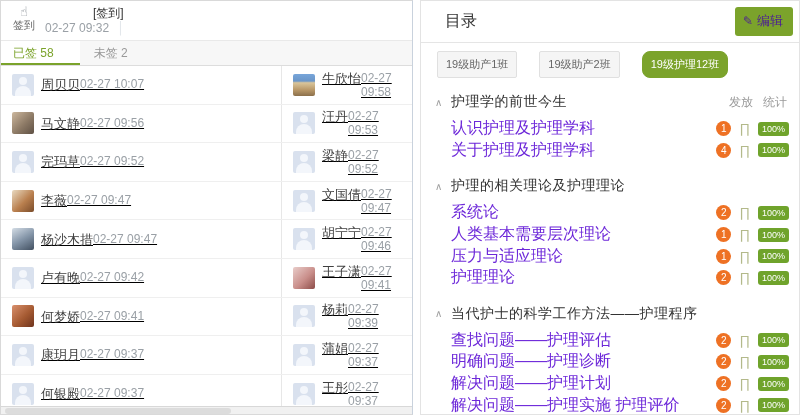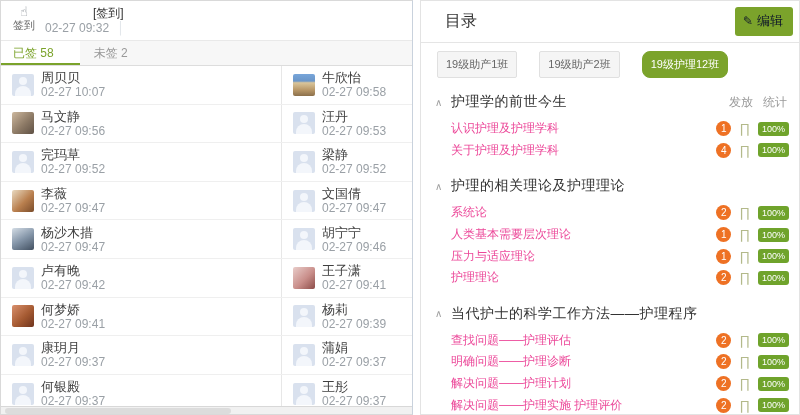--- a/index.html
+++ b/index.html
@@ -29,46 +29,46 @@
   .avatar { width:22px; height:22px; border-radius:2px; margin-right:7px; flex:0 0 22px; position:relative; overflow:hidden; background:#d9e1ee; }
   [data-avatar="default"] { background:#d9e1ee; }
   [data-avatar="default"]::before { content:""; position:absolute; left:7px; top:3px; width:8px; height:8px; border-radius:50%; background:#f3f6fb; }
   [data-avatar="default"]::after { content:""; position:absolute; left:3px; top:12px; width:16px; height:12px; border-radius:8px 8px 0 0; background:#f3f6fb; }
   [data-avatar="photo-mwj"] { background:linear-gradient(135deg,#cdb89e 0%,#8d7a66 55%,#5e5044 100%); }
   [data-avatar="photo-lw"]  { background:linear-gradient(135deg,#e9dac1 0%,#b97f4e 55%,#7a4c2a 100%); }
   [data-avatar="photo-ysmc"]{ background:linear-gradient(150deg,#d4dde6 0%,#8495a8 50%,#414f60 100%); }
   [data-avatar="photo-hmj"] { background:linear-gradient(135deg,#d9906d 0%,#a55a32 55%,#6e331c 100%); }
   [data-avatar="photo-nxy"] { background:linear-gradient(180deg,#77a5da 0%,#6b96c8 32%,#d9c59b 40%,#b99868 72%,#8b704b 100%); }
   [data-avatar="photo-wzx"] { background:linear-gradient(135deg,#e9cdca 0%,#c98e8a 55%,#8c4c48 100%); }
-  .lp-nt { display:flex; flex-direction:column; }
+  .lp-nt { display:flex; flex-direction:row;text-decoration:underline; }
   .lp-name { font-size:13px; color:#404040; line-height:15px; white-space:nowrap; }
   .lp-rowtime { font-size:12px; color:#9aa0a6; line-height:14px; }
   .lp-scrollbar { position:absolute; left:0; bottom:0; width:100%; height:8px; background:#f1f1f1; border-top:1px solid #d8d8d8; }
   .lp-scroll-thumb { width:55%; height:6px; margin-top:1px; margin-left:4px; border-radius:3px; background:#dcdcdc; }
 
   
   .panel-gap { flex:0 0 7px; background:#fff; }
   .right-panel { flex:1; height:415px; background:#fff; border:1px solid #e3e3e3; overflow:hidden; position:relative; }
   .rp-header { display:flex; justify-content:space-between; align-items:center; height:42px; padding:0 6px 0 16px; border-bottom:1px solid #e5e5e5; }
   .rp-title { font-size:16px; color:#333;margin-left:8px; }
-  .edit-btn { background:#7ba32b; color:#0f172a; border:none; border-radius:3px; font-size:13px; padding:5px 10px 6px 8px; cursor:pointer; font-family:inherit; }
+  .edit-btn { background:#7ba32b; color:#4c1d95; border:none; border-radius:3px; font-size:13px; padding:5px 10px 6px 8px; cursor:pointer; font-family:inherit; }
   .edit-btn .pencil { font-size:12px; margin-right:4px; }
 
   .rp-tabs { display:flex; gap:22px; padding:8px 0 0 16px; }
   .rp-tab { font-size:11px; color:#666; background:#f5f5f5; border:1px solid #e0e0e0; border-radius:2px; padding:5px 8px; cursor:pointer; white-space:nowrap; }
   .rp-tab.active { background:#7ba32b; border-color:#7ba32b; color:#fff;border-radius:8px; }
 
   .rp-body { padding:12px 8px 0 14px; }
   .rp-section { margin-bottom:13px; }
   .sec-head { display:flex; align-items:center; height:24px; margin-bottom:4px; }
   .collapse-arrow { width:16px; font-size:10px; color:#a0a0a0; cursor:pointer; text-align:left; }
   .sec-title { flex:1; font-size:14px; color:#333; font-weight:normal; letter-spacing:0.5px; }
   .col-labels { display:flex; font-size:12px; color:#999; gap:10px; padding-right:4px; }
   .rp-item { display:flex; align-items:center; height:21.6px; padding-left:16px; }
-  .item-title { flex:1; font-size:12px; color:#ec4899; cursor:pointer; }
+  .item-title { flex:1; font-size:16px; color:#6d28d9; cursor:pointer; }
   .pub-circle { width:15px; height:15px; border-radius:50%; background:#ee7124; color:#fff; font-size:10px; line-height:15px; text-align:center; margin-right:8px; flex:0 0 15px; }
   .stat-icon { font-size:13px; color:#b3b98a; margin-right:8px; cursor:pointer; line-height:13px; }
   .pct-badge { min-width:31px; text-align:center; background:#6fa32b; color:#fff; font-size:9px; border-radius:3px; padding:2px 2px; margin-right:2px; cursor:pointer; }
 </style>
 </head>
 <body>
 
 <div class="app">
 
   <div class="left-panel">

